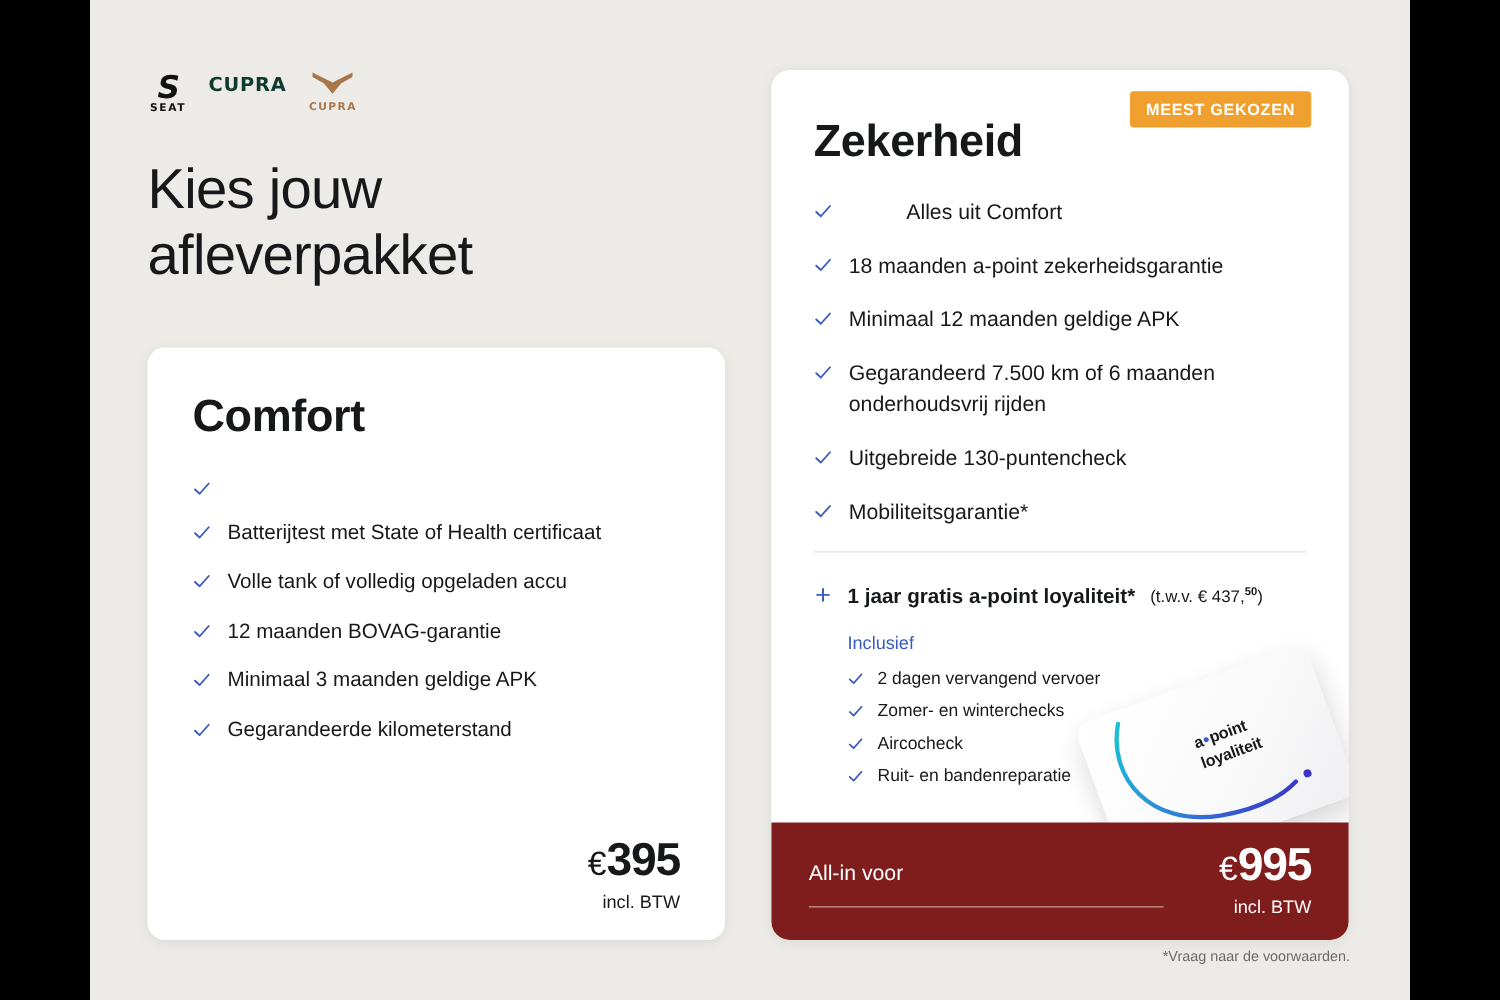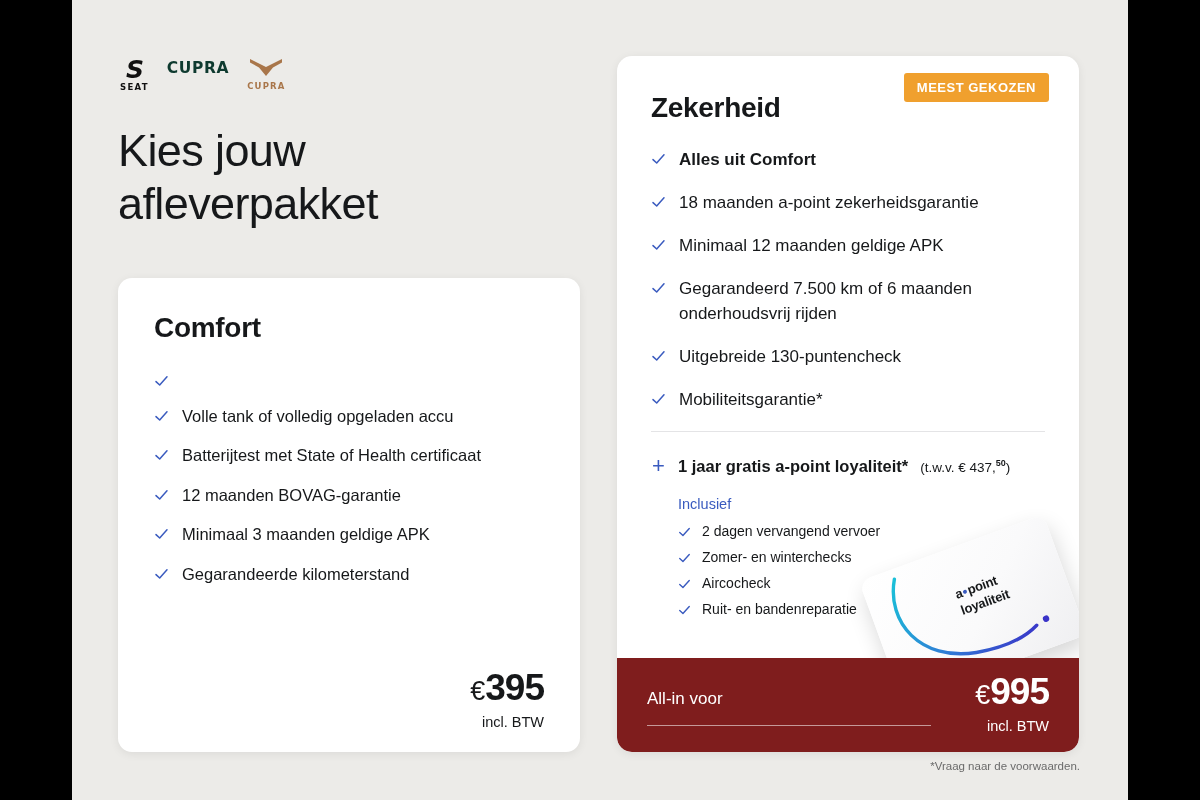--- a/index.html
+++ b/index.html
@@ -117,21 +117,21 @@
     left: 545px;
     top: 56px;
     width: 462px;
     height: 696px;
     padding: 36px 34px 0 34px;
     overflow: hidden;
     border-radius: 15px;
   }
 
   .card-title {
-    font-size: 28px;
+    font-size: 36px;
     font-weight: 700;
     color: #16181A;
     letter-spacing: -0.3px;
   }
   #card-comfort .card-title { margin-bottom: 26px; }
   #card-zekerheid .card-title { margin-bottom: 24px; }
 
   
   #badge {
     position: absolute;
@@ -159,21 +159,21 @@
   #list-comfort li {
     font-size: 16.5px;
     line-height: 1.42;
     margin-bottom: 16px;
   }
   #list-zekerheid li {
     font-size: 17px;
     line-height: 1.42;
     margin-bottom: 19px;
   }
-  #list-zekerheid li.bold .txt { font-weight: 700; }
+  #list-zekerheid li.bold .txt { font-weight: 400; margin-left: 46px; }
 
   .check {
     flex: 0 0 auto;
     width: 15px;
     height: 15px;
     margin-top: 4px;
   }
   .check svg { display: block; }
 
   
@@ -405,29 +405,29 @@
                 <path d="M2 7.6 L5.7 11 L13 2.8" fill="none" stroke="#3A5BBF" stroke-width="1.5" stroke-linecap="round" stroke-linejoin="round"></path>
               </svg>
           </span>
         </li>
         <li>
           <span class="check">
             <svg width="15" height="15" viewBox="0 0 15 15">
                 <path d="M2 7.6 L5.7 11 L13 2.8" fill="none" stroke="#3A5BBF" stroke-width="1.5" stroke-linecap="round" stroke-linejoin="round"></path>
               </svg>
           </span>
+          <span class="txt">Batterijtest met State of Health certificaat</span>
+        </li>
+        <li>
+          <span class="check">
+            <svg width="15" height="15" viewBox="0 0 15 15">
+                <path d="M2 7.6 L5.7 11 L13 2.8" fill="none" stroke="#3A5BBF" stroke-width="1.5" stroke-linecap="round" stroke-linejoin="round"></path>
+              </svg>
+          </span>
           <span class="txt">Volle tank of volledig opgeladen accu</span>
-        </li>
-        <li>
-          <span class="check">
-            <svg width="15" height="15" viewBox="0 0 15 15">
-                <path d="M2 7.6 L5.7 11 L13 2.8" fill="none" stroke="#3A5BBF" stroke-width="1.5" stroke-linecap="round" stroke-linejoin="round"></path>
-              </svg>
-          </span>
-          <span class="txt">Batterijtest met State of Health certificaat</span>
         </li>
         <li>
           <span class="check">
             <svg width="15" height="15" viewBox="0 0 15 15">
                 <path d="M2 7.6 L5.7 11 L13 2.8" fill="none" stroke="#3A5BBF" stroke-width="1.5" stroke-linecap="round" stroke-linejoin="round"></path>
               </svg>
           </span>
           <span class="txt">12 maanden BOVAG-garantie</span>
         </li>
         <li>

